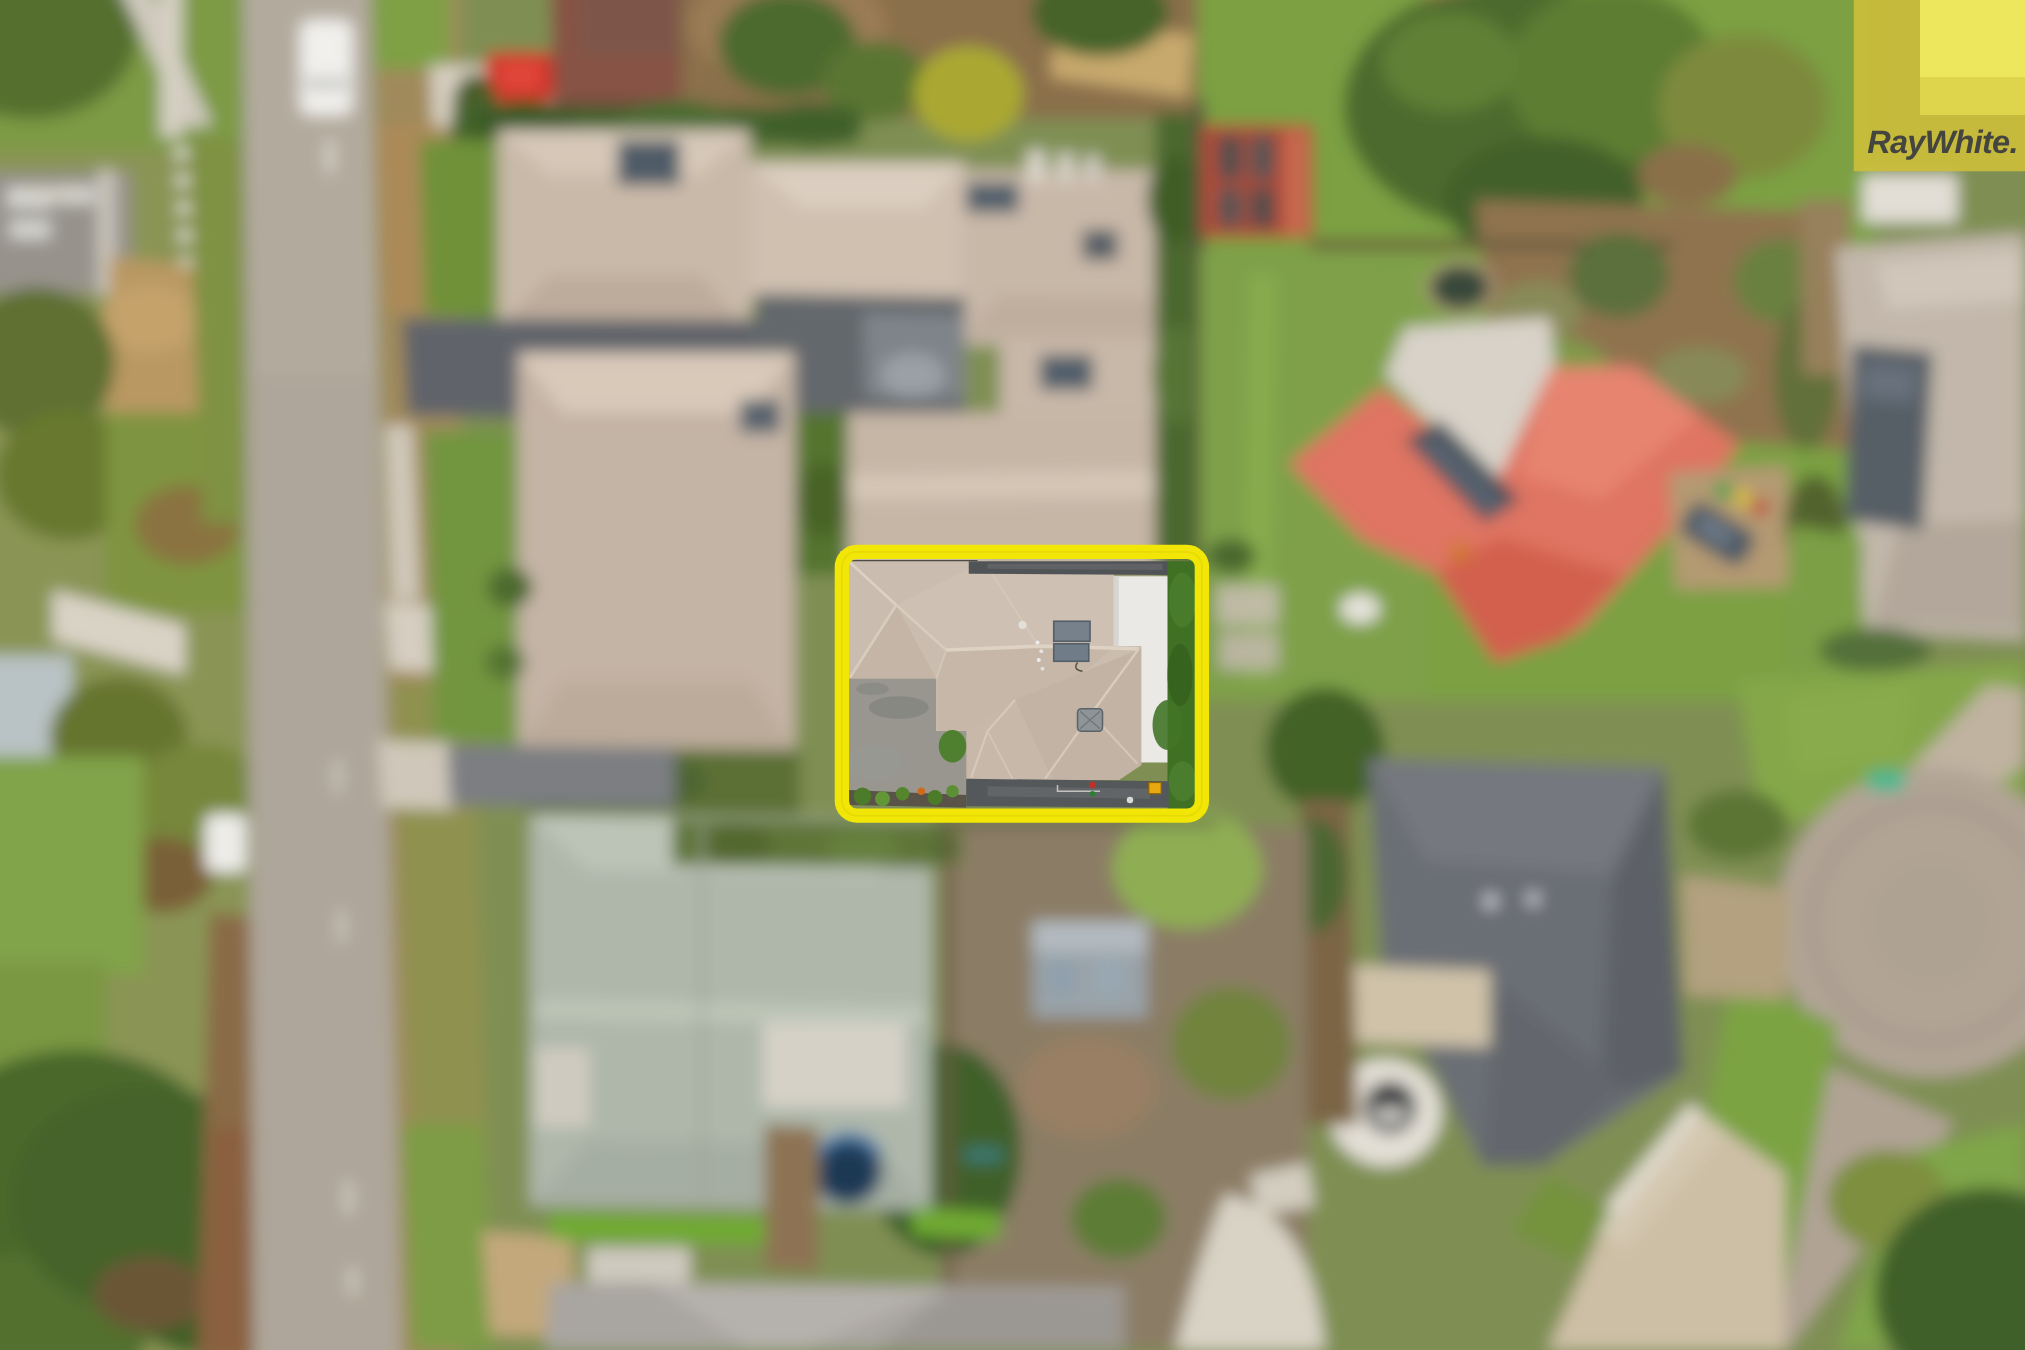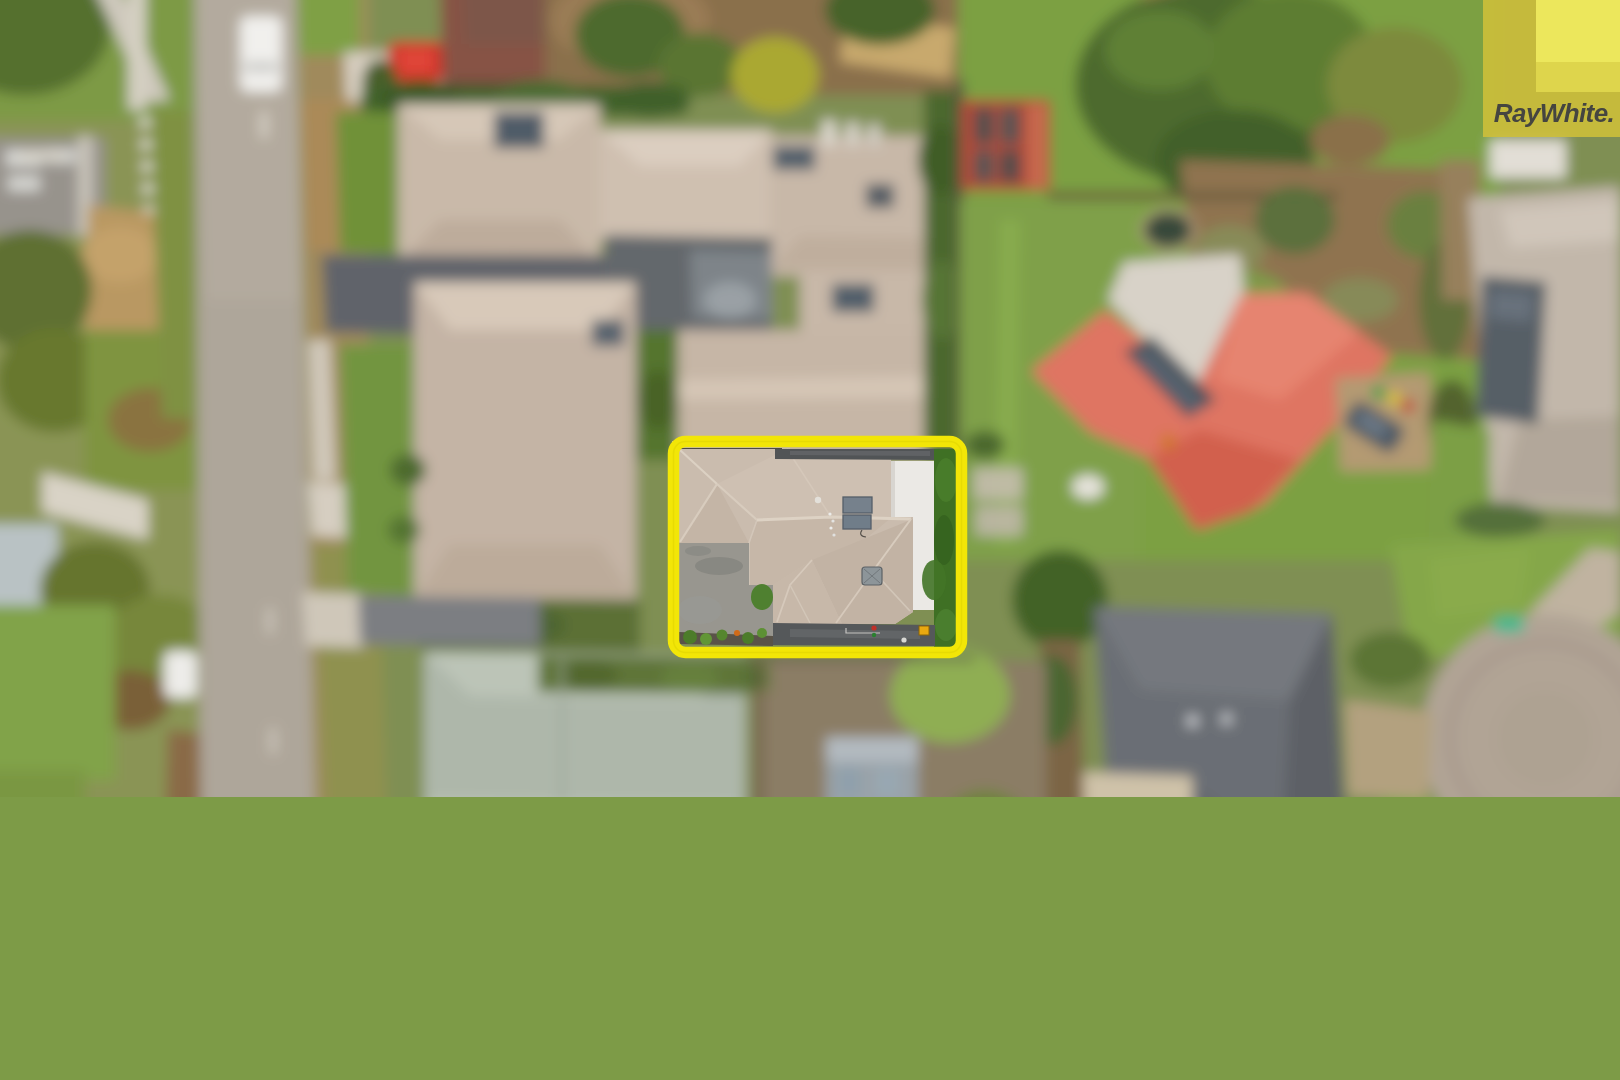--- a/index.html
+++ b/index.html
@@ -1,16 +1,16 @@
 <!DOCTYPE html>
 <html><head>
 <meta charset="utf-8">
 <style>
 html,body{margin:0;padding:0;background:#7d9b47;}
-#scene{position:relative;width:1620px;height:797px;overflow:hidden;font-family:"Liberation Sans",sans-serif;text-decoration:underline;}
+#scene{position:relative;width:1620px;height:1080px;overflow:hidden;font-family:"Liberation Sans",sans-serif;text-decoration:underline;}
 </style>
 </head>
 <body>
 <div id="scene">
 <svg width="1620" height="1080" viewBox="0 0 1620 1080">
 <defs>
 <filter id="bgblur" x="-3%" y="-3%" width="106%" height="106%">
           <feGaussianBlur stdDeviation="6.5"></feGaussianBlur>
         </filter>
 <filter id="soft" x="-20%" y="-20%" width="140%" height="140%">

